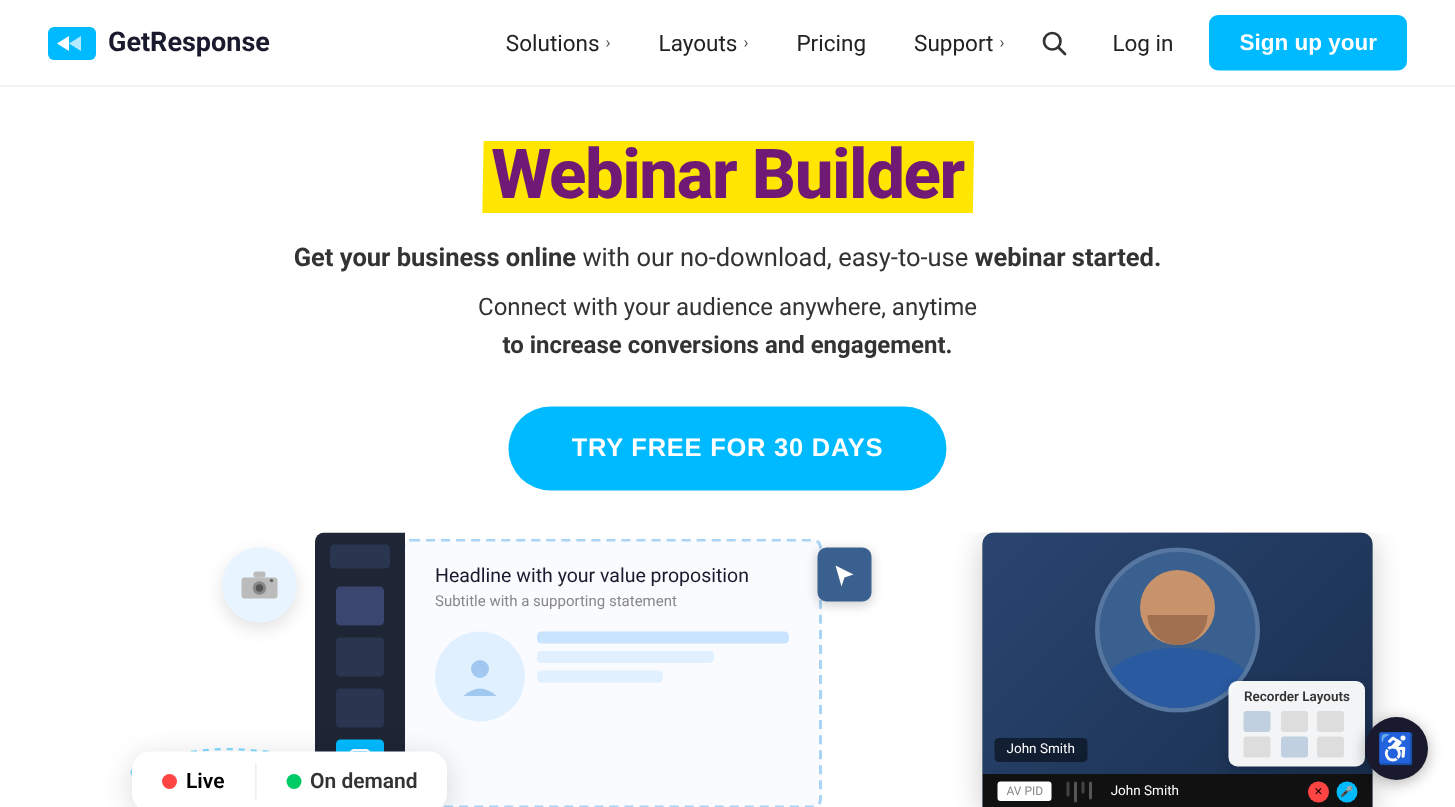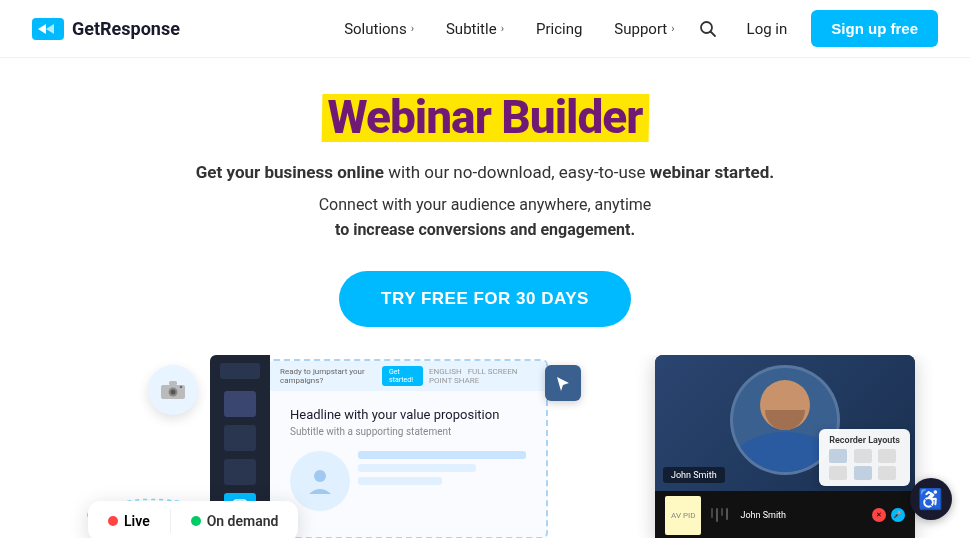--- a/index.html
+++ b/index.html
@@ -322,39 +322,39 @@
       <path d="M14 11 L22 6 L22 16 Z" fill="white" opacity="0.7"></path>
     </svg>
     <span class="logo-text">GetResponse</span>
   </div>
   <div class="nav-links">
     <div class="nav-link">
       <span>Solutions</span>
       <span class="chevron">›</span>
     </div>
     <div class="nav-link">
-      <span>Subtitle</span>
+      <span>Layouts</span>
       <span class="chevron">›</span>
     </div>
     <div class="nav-link">
       <span>Pricing</span>
     </div>
     <div class="nav-link">
       <span>Support</span>
       <span class="chevron">›</span>
     </div>
   </div>
   <div class="nav-search">
     <svg width="18" height="18" viewBox="0 0 18 18" fill="none">
       <circle cx="7.5" cy="7.5" r="5.5" stroke="#333" stroke-width="1.8"></circle>
       <line x1="11.5" y1="11.5" x2="16" y2="16" stroke="#333" stroke-width="1.8" stroke-linecap="round"></line>
     </svg>
   </div>
   <div class="nav-login">Log in</div>
-  <button class="nav-signup">Sign up free</button>
+  <button class="nav-signup">Sign up your</button>
 </nav>
 
 <section class="hero">
   <div class="hero-title-wrapper">
     <div class="hero-title-highlight"></div>
     <h1 class="hero-title">Webinar Builder</h1>
   </div>
   <p class="hero-subtitle">
     <strong>Get your business online</strong><span> with our no-download, easy-to-use </span><strong>webinar started.</strong>
   </p>
@@ -384,25 +384,20 @@
     </div>
     <div class="live-divider"></div>
     <div class="live-tab">
       <span class="demand-dot"></span>
       <span>On demand</span>
     </div>
   </div>
 
   <div style="position:absolute; left:268px; top:4px; width:280px; height:180px; border: 2px dashed #aad4f5; border-radius:6px; background:#f9fbff; z-index:2;">
 
-    <div style="background:#e8f4ff; border-radius:4px 4px 0 0; padding:5px 10px; display:flex; align-items:center; gap:6px;">
-      <span style="font-size:8px; color:#666;">Ready to jumpstart your campaigns?</span>
-      <span style="background:#00baff; color:#fff; font-size:7px; padding:2px 7px; border-radius:3px; cursor:pointer;">Get started!</span>
-      <span style="margin-left:auto; font-size:8px; color:#999;">ENGLISH &nbsp; FULL SCREEN &nbsp; POINT SHARE</span>
-    </div>
 
     <div style="padding:16px 20px;">
       <div style="font-size:13px; font-weight:400; color:#1a1a2e; margin-bottom:4px;">Headline with your value proposition</div>
       <div style="font-size:10px; color:#888; margin-bottom:14px;">Subtitle with a supporting statement</div>
 
       <div style="display:flex; gap:8px;">
         <div style="width:60px; height:60px; background:#e0f0ff; border-radius:50%; display:flex; align-items:center; justify-content:center;">
           <svg width="30" height="30" viewBox="0 0 30 30" fill="none">
             <circle cx="15" cy="10" r="6" fill="#a0c8f0"></circle>
             <path d="M4 28 Q15 18 26 28" fill="#a0c8f0"></path>
@@ -445,21 +440,21 @@
           <div class="recorder-cell active"></div>
           <div class="recorder-cell"></div>
           <div class="recorder-cell"></div>
           <div class="recorder-cell"></div>
           <div class="recorder-cell active"></div>
           <div class="recorder-cell"></div>
         </div>
       </div>
     </div>
     <div class="presenter-bottom-bar">
-      <span style="background:#fef9c3; color:#888; font-size:8px; padding:15px 6px; border-radius:2px;">AV PID</span>
+      <span style="background:#ffffff; color:#888; font-size:8px; padding:2px 6px; border-radius:2px;">AV PID</span>
       <div style="display:flex; gap:3px; margin-left:4px;">
         <div style="width:2px; height:10px; background:#444; border-radius:1px;"></div>
         <div style="width:2px; height:14px; background:#555; border-radius:1px;"></div>
         <div style="width:2px; height:8px; background:#444; border-radius:1px;"></div>
         <div style="width:2px; height:12px; background:#555; border-radius:1px;"></div>
       </div>
       <span class="presenter-name" style="margin-left:6px;">John Smith</span>
       <div class="presenter-controls">
         <div class="ctrl-btn ctrl-red">✕</div>
         <div class="ctrl-btn ctrl-blue">🎤</div>

